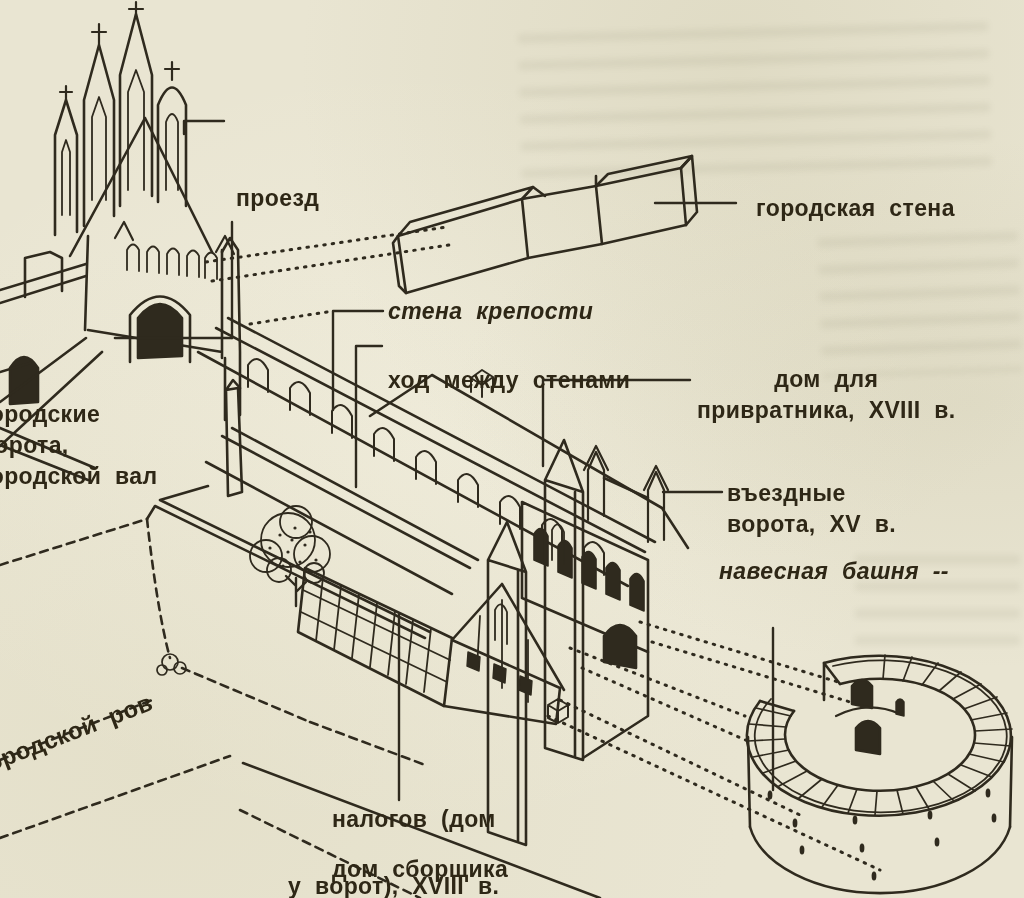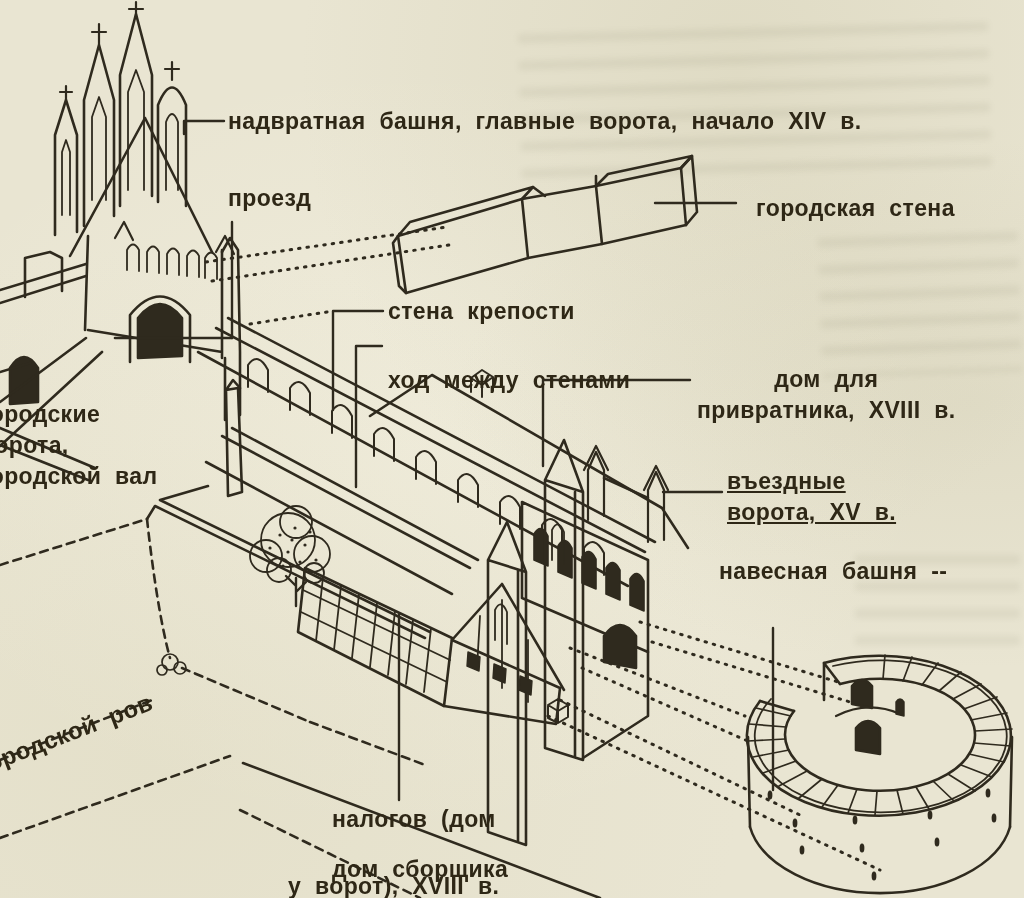--- a/index.html
+++ b/index.html
@@ -235,47 +235,46 @@
         <path d="M383,311 L333,311 L333,410"></path>
         <path d="M382,346 L356,346 L356,487"></path>
         <path d="M543,380 L690,380 M543,380 L543,466"></path>
         <path d="M663,492 L722,492"></path>
         <path d="M773,628 L773,790"></path>
         <path d="M399,615 L399,800"></path>
       </g>
     </g>
   </svg>
 
-  <div class="lbl" style="left:228px;top:106px;">надвратная башня, главные ворота, начало XIV в.</div>
-
-  <div class="lbl" style="left:228px;top:183px;">проезд</div>
+
+  <div class="lbl" style="left:236px;top:183px;">проезд</div>
 
   <div class="lbl" style="left:756px;top:193px;">городская стена</div>
 
-  <div class="lbl" style="left:388px;top:296px;">стена крепости</div>
+  <div class="lbl" style="left:388px;top:296px;font-style:italic;">стена крепости</div>
 
   <div class="lbl" style="left:388px;top:332px;margin-top:33px;">ход между стенами</div>
 
   <div class="lbl" style="left:697px;top:364px;text-align:center;">
     <div>дом для</div>
     <div>привратника, XVIII в.</div>
   </div>
 
   <div class="lbl" style="left:-20px;top:399px;">
     <div>городские</div>
     <div>ворота,</div>
     <div>городской вал</div>
   </div>
 
-  <div class="lbl" style="left:727px;top:466px;text-decoration:underline;">
+  <div class="lbl" style="left:727px;top:478px;">
     <div>въездные</div>
     <div>ворота, XV в.</div>
   </div>
 
-  <div class="lbl" style="left:719px;top:556px;">
+  <div class="lbl" style="left:719px;top:556px;font-style:italic;">
     <div>навесная башня --</div>
   </div>
 
   <div class="lbl rot" style="left:-22px;top:752px;font-size:24px;">городской ров</div>
 
   <div class="lbl" style="left:332px;top:854px;">дом сборщика</div>
   <div class="lbl" style="left:332px;top:804px;">налогов (дом</div>
   <div class="lbl" style="left:288px;top:871px;">у ворот), XVIII в.</div>
 
 </div>

